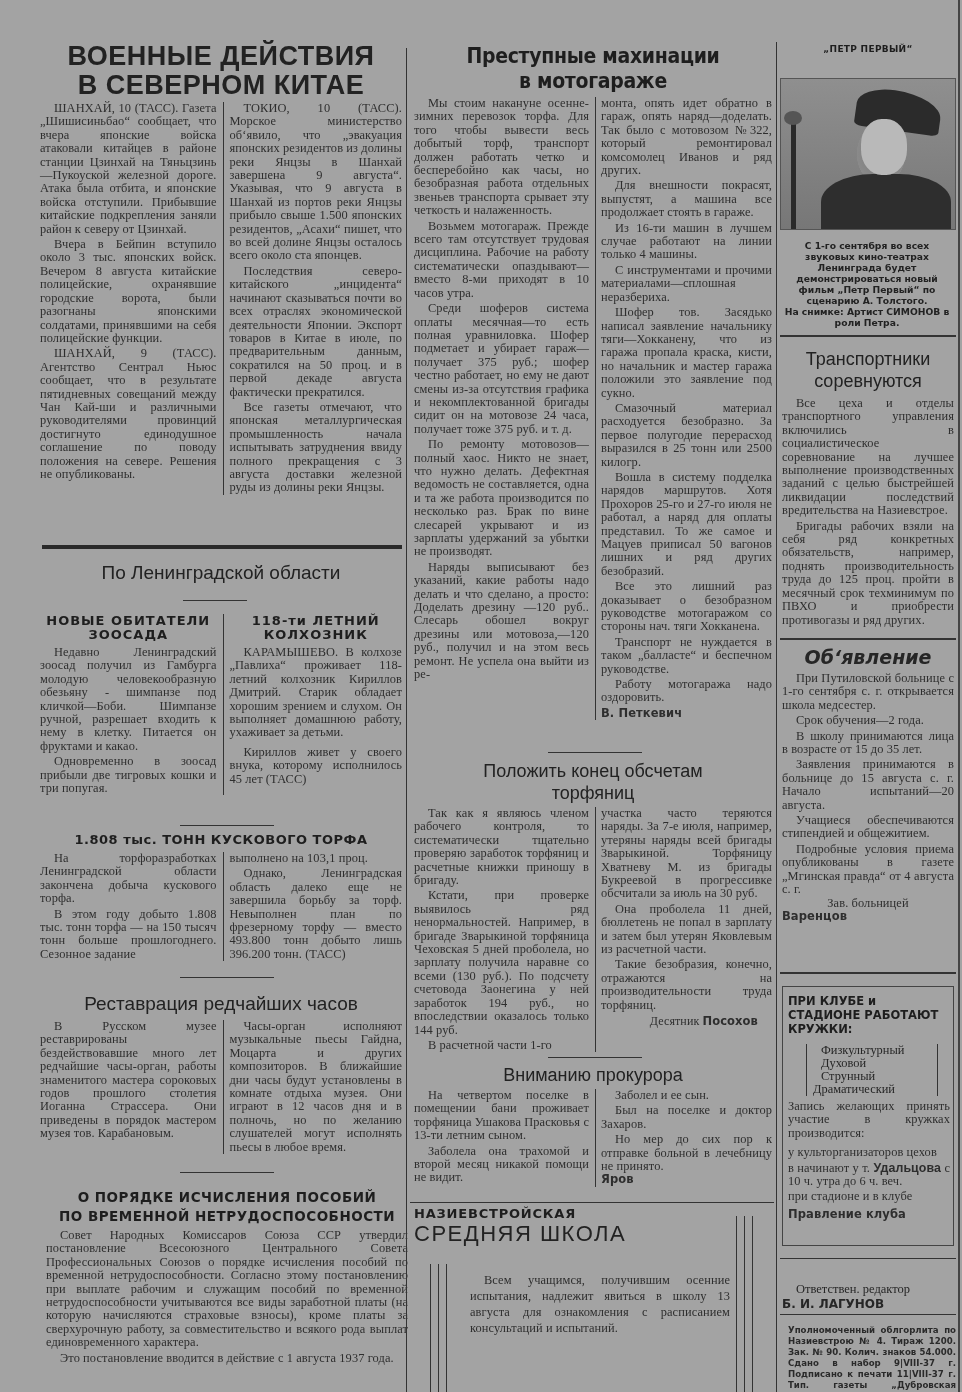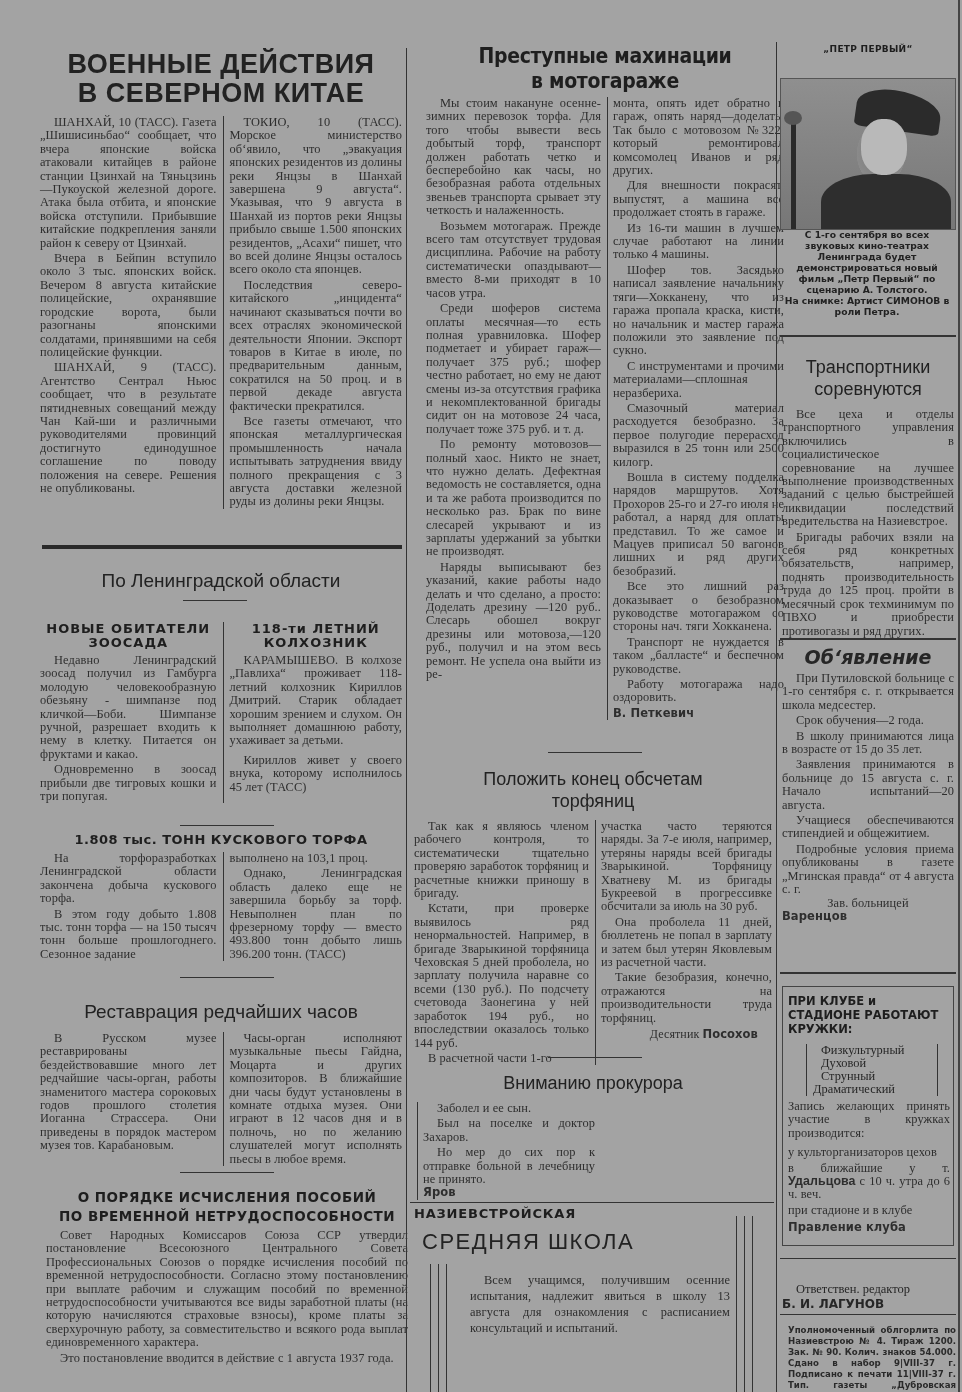--- a/index.html
+++ b/index.html
@@ -17,21 +17,21 @@
     font-size: 12.4px; line-height: 13.4px; text-align: justify;
     letter-spacing: 0.1px; color: #2e2e2e;
   }
   .body-text p { margin: 0; text-indent: 14px; }
   .body-text p + p { margin-top: 2px; }
   .vrule { position: absolute; width: 1px; background: #333; }
   .hrule { position: absolute; height: 1px; background: #333; }
   .thick { height: 4px; background: #2a2a2a; }
   .head-big {
     font-family: "Liberation Sans", "DejaVu Sans", sans-serif;
-    text-align: center; color: #222; margin: 8px;
+    text-align: center; color: #222; margin: 0;
   }
   .head-bold {
     font-family: "DejaVu Sans", sans-serif; font-weight: bold;
     text-align: center; color: #1e1e1e; margin: 0;
   }
   .sig { text-align: left; font-family: "DejaVu Sans", sans-serif; font-weight: bold; font-size: 11.5px; }
   .photo {
     background:
       radial-gradient(ellipse 40px 50px at 100px 75px, #777 0%, #8a8a8a 60%, transparent 61%),
       linear-gradient(180deg, #8f8f8f 0%, #777 100%);
@@ -132,40 +132,40 @@
     <span>ПО ВРЕМЕННОЙ НЕТРУДОСПОСОБНОСТИ</span>
   </h3>
   <div class="body-text" style="margin-top:3px;">
     <p>Совет Народных Комиссаров Союза ССР утвердил постановление Всесоюзного Центрального Совета Профессиональных Союзов о порядке исчисления пособий по временной нетрудоспособности. Согласно этому постановлению при выплате рабочим и служащим пособий по временной нетрудоспособности учитываются все виды заработной платы (на которую начисляются страховые взносы), кроме платы за сверхурочную работу, за совместительство и всякого рода выплат единовременного характера.</p>
     <p>Это постановление вводится в действие с 1 августа 1937 года.</p>
   </div>
 </div>
 
 <div class="vrule" style="left:406px; top:48px; height:1344px;"></div>
 
-<div class="abs" style="left:426px; top:44px; width:358px;">
+<div class="abs" style="left:414px; top:44px; width:358px;">
   <h1 class="head-bold cond" style="font-size:21px; line-height:25px; letter-spacing:-0.3px;">
     <span>Преступные махинации</span><br>
     <span>в мотогараже</span>
   </h1>
   <div style="display:flex; margin-top:3px;">
     <div class="body-text" style="width:176px; padding-right:3px;">
       <p>Мы стоим накануне осенне-зимних перевозок торфа. Для того чтобы вывести весь добытый торф, транспорт должен работать четко и бесперебойно как часы, но безобразная работа отдельных звеньев транспорта срывает эту четкость и налаженность.</p>
       <p>Возьмем мотогараж. Прежде всего там отсутствует трудовая дисциплина. Рабочие на работу систематически опаздывают—вместо 8-ми приходят в 10 часов утра.</p>
       <p>Среди шоферов система оплаты месячная—то есть полная уравниловка. Шофер подметает и убирает гараж—получает 375 руб.; шофер честно работает, но ему не дают смены из-за отсутствия графика и некомплектованной бригады сидит он на мотовозе 24 часа, получает тоже 375 руб. и т. д.</p>
       <p>По ремонту мотовозов—полный хаос. Никто не знает, что нужно делать. Дефектная ведомость не составляется, одна и та же работа производится по несколько раз. Брак по вине слесарей укрывают и из зарплаты удержаний за убытки не производят.</p>
       <p>Наряды выписывают без указаний, какие работы надо делать и что сделано, а просто: Доделать дрезину —120 руб.. Слесарь обошел вокруг дрезины или мотовоза,—120 руб., получил и на этом весь ремонт. Не успела она выйти из ре-</p>
     </div>
     <div style="width:1px; background:#333; margin:0 3px;"></div>
     <div class="body-text" style="width:172px; padding-left:2px;">
       <p style="text-indent:0;">монта, опять идет обратно в гараж, опять наряд—доделать. Так было с мотовозом №322, который ремонтировал комсомолец Иванов и ряд других.</p>
       <p>Для внешности покрасят, выпустят, а машина все продолжает стоять в гараже.</p>
       <p>Из 16-ти машин в лучшем случае работают на линии только 4 машины.</p>
+      <p>С инструментами и прочими материалами—сплошная неразбериха.</p>
       <p>Шофер тов. Засядько написал заявление начальнику тяги—Хокканену, что из гаража пропала краска, кисти, но начальник и мастер гаража положили это заявление под сукно.</p>
-      <p>С инструментами и прочими материалами—сплошная неразбериха.</p>
       <p>Смазочный материал расходуется безобразно. За первое полугодие перерасход выразился в 25 тонн или 2500 килогр.</p>
       <p>Вошла в систему подделка нарядов маршрутов. Хотя Прохоров 25-го и 27-го июля не работал, а наряд для оплаты представил. То же самое и Мацуев приписал 50 вагонов лишних и ряд других безобразий.</p>
       <p>Все это лишний раз доказывает о безобразном руководстве мотогаражом со стороны нач. тяги Хокканена.</p>
       <p>Транспорт не нуждается в таком „балласте“ и беспечном руководстве.</p>
       <p>Работу мотогаража надо оздоровить.</p>
       <div class="sig" style="margin-top:2px; padding-right:16px;">В. Петкевич</div>
     </div>
   </div>
 </div>
 
@@ -191,20 +191,24 @@
         <span class="sig" style="display:inline;">Посохов</span>
       </div>
     </div>
   </div>
 </div>
 
 <div class="hrule" style="left:548px; top:1057px; width:94px;"></div>
 <div class="abs" style="left:414px; top:1064px; width:358px;">
   <h2 class="head-big" style="font-size:18px; line-height:22px; font-weight:normal;">Вниманию прокурора</h2>
   <div style="display:flex; margin-top:3px;">
+    <div class="body-text" style="width:176px; padding-right:3px;">
+      <p>На четвертом поселке в помещении бани проживает торфяница Ушакова Прасковья с 13-ти летним сыном.</p>
+      <p>Заболела она трахомой и второй месяц никакой помощи не видит.</p>
+    </div>
     <div style="width:1px; background:#333; margin:0 3px;"></div>
     <div class="body-text" style="width:172px; padding-left:2px;">
       <p>Заболел и ее сын.</p>
       <p>Был на поселке и доктор Захаров.</p>
       <p>Но мер до сих пор к отправке больной в лечебницу не принято.</p>
       <div class="sig" style="padding-right:12px;">Яров</div>
     </div>
   </div>
 </div>
 <div class="hrule" style="left:410px; top:1202px; width:364px;"></div>
@@ -229,21 +233,21 @@
 
 <div class="abs" style="left:780px; top:44px; width:176px;">
   <div class="head-bold" style="font-size:9px; letter-spacing:0.3px;">„ПЕТР ПЕРВЫЙ“</div>
   <div class="photo" style="left:0; top:34px; width:174px; height:150px;">
     <div class="cane"></div>
     <div class="cane-top"></div>
     <div class="coat"></div>
     <div class="hat"></div>
     <div class="face"></div>
   </div>
-  <div style="position:absolute; top:185px; left:0; width:174px; font-family:'DejaVu Sans',sans-serif; font-weight:bold; font-size:9.2px; line-height:11px; text-align:center; color:#222;">
+  <div style="position:absolute; top:196px; left:0; width:174px; font-family:'DejaVu Sans',sans-serif; font-weight:bold; font-size:9.2px; line-height:11px; text-align:center; color:#222;">
     <div>С 1-го сентября во всех звуковых кино-театрах Ленинграда будет демонстрироваться новый фильм „Петр Первый“ по сценарию А. Толстого.</div>
     <div>На снимке: Артист СИМОНОВ в роли Петра.</div>
   </div>
 </div>
 <div class="hrule" style="left:780px; top:335px; width:176px; height:2px;"></div>
 
 <div class="abs" style="left:782px; top:348px; width:172px;">
   <h2 class="head-big" style="font-size:18px; line-height:22px; font-weight:normal;">
     <span>Транспортники</span><br>
     <span>соревнуются</span>
@@ -276,21 +280,21 @@
   <div style="position:relative; margin:8px 0 4px 18px; padding:0 6px; width:118px; border-left:1px solid #333; border-right:1px solid #333; font-size:12.4px; line-height:13px;">
     <div style="padding-left:8px;">Физкультурный</div>
     <div style="padding-left:8px;">Духовой</div>
     <div style="padding-left:8px;">Струнный</div>
     <div>Драматический</div>
   </div>
   <div class="body-text">
     <p style="text-indent:0;">Запись желающих принять участие в кружках производится:</p>
     <p style="text-indent:0; margin-top:6px;">у культорганизаторов цехов</p>
     <p style="text-indent:0;">
-      <span>в ближайшие у т.</span>
+      <span>в начинают у т.</span>
       <b class="sans">Удальцова</b>
       <span>с 10 ч. утра до 6 ч. веч.</span>
     </p>
     <p style="text-indent:0;">при стадионе и в клубе</p>
     <div class="sig" style="padding-right:16px; margin-top:4px;">Правление клуба</div>
   </div>
 </div>
 <div class="hrule" style="left:780px; top:1258px; width:176px;"></div>
 
 <div class="abs" style="left:782px; top:1270px; width:172px; font-size:12.5px;">

